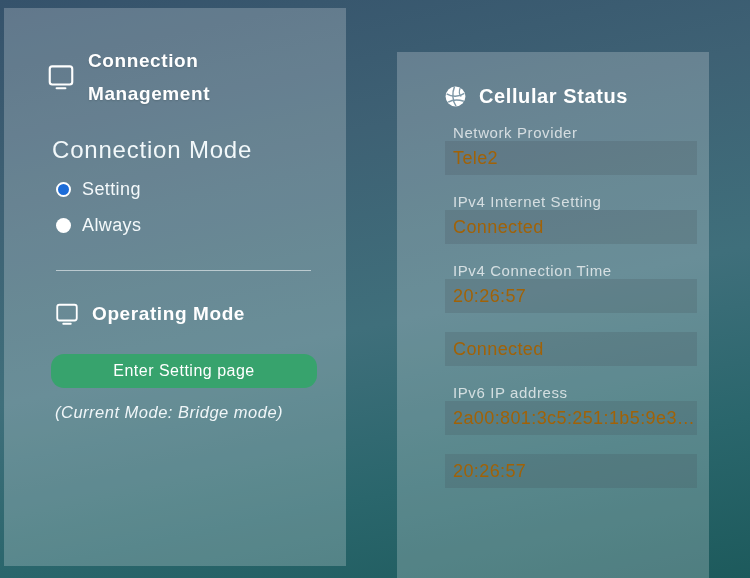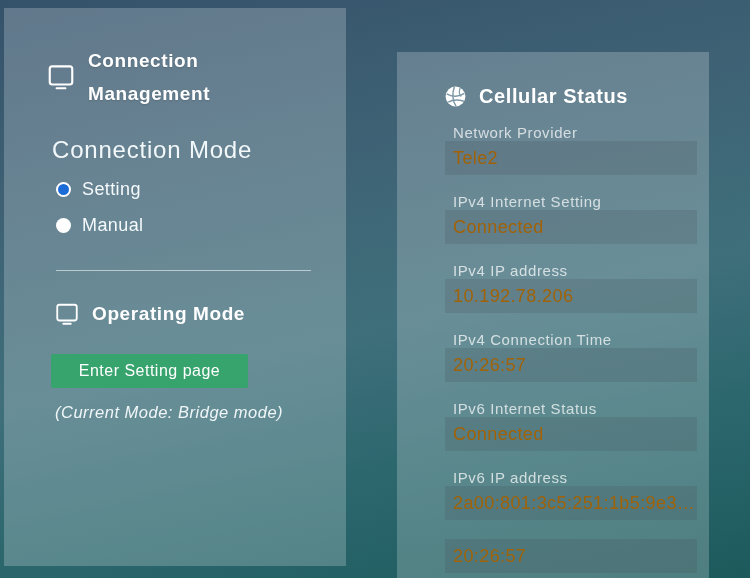--- a/index.html
+++ b/index.html
@@ -41,23 +41,23 @@
   }
   .radio-label { font-size:18px; color:#f4f9fb; }
   .divider {
     margin:34px 0 0 52px; width:255px; height:0;
     border-top:1px solid rgba(255,255,255,0.55);
   }
   .om-header { display:flex; align-items:center; margin:30px 0 0 50px; }
   .om-header .icon-wrap { width:26px; height:26px; margin-right:12px; flex:0 0 auto; }
   .om-title { font-size:19px; font-weight:bold; letter-spacing:0.6px;text-align:center; }
   .green-btn {
-    display:block; margin:27px 0 0 47px; width:197px; height:34px;
+    display:block; margin:27px 0 0 47px; width:266px; height:34px;
     background:var(--accent-green, #37a36d); color:#fff;
-    border:none; border-radius:2px; font-family:inherit;
+    border:none; border-radius:13px; font-family:inherit;
     font-size:16px; letter-spacing:0.5px; cursor:pointer;
   }
   .mode-note {
     margin:15px 0 0 51px; font-size:16.5px; font-style:italic;
     color:#f0f6f8; letter-spacing:0.5px;
   }
 
   
   .rp-header { display:flex; align-items:center; margin:32px 0 0 46px; }
   .rp-header .icon-wrap { width:25px; height:25px; margin-right:11px; flex:0 0 auto; }
@@ -94,21 +94,21 @@
   </div>
 
   <div class="cm-heading">Connection Mode</div>
 
   <div class="radio-row selected">
     <span class="radio"></span>
     <span class="radio-label">Setting</span>
   </div>
   <div class="radio-row">
     <span class="radio"></span>
-    <span class="radio-label">Manual</span>
+    <span class="radio-label">Always</span>
   </div>
 
   <div class="divider"></div>
 
   <div class="om-header">
     <span class="icon-wrap">
       <svg viewBox="0 0 24 24" fill="none">
         <rect x="3" y="3.5" width="18" height="14.5" rx="2" stroke="#fff" stroke-width="1.7"></rect>
         <path d="M8.5 21 H15.5" stroke="#fff" stroke-width="1.7" stroke-linecap="round"></path>
       </svg>
@@ -142,32 +142,27 @@
     <div class="field">
       <div class="field-label">Network Provider</div>
       <div class="field-value">Tele2</div>
     </div>
 
     <div class="field">
       <div class="field-label">IPv4 Internet Setting</div>
       <div class="field-value">Connected</div>
     </div>
 
-    <div class="field">
-      <div class="field-label">IPv4 IP address</div>
-      <div class="field-value">10.192.78.206</div>
-    </div>
 
     <div class="field">
       <div class="field-label">IPv4 Connection Time</div>
       <div class="field-value">20:26:57</div>
     </div>
 
     <div class="field">
-      <div class="field-label">IPv6 Internet Status</div>
       <div class="field-value">Connected</div>
     </div>
 
     <div class="field">
       <div class="field-label">IPv6 IP address</div>
       <div class="field-value">2a00:801:3c5:251:1b5:9e3…</div>
     </div>
 
     <div class="field">
       <div class="field-value">20:26:57</div>

